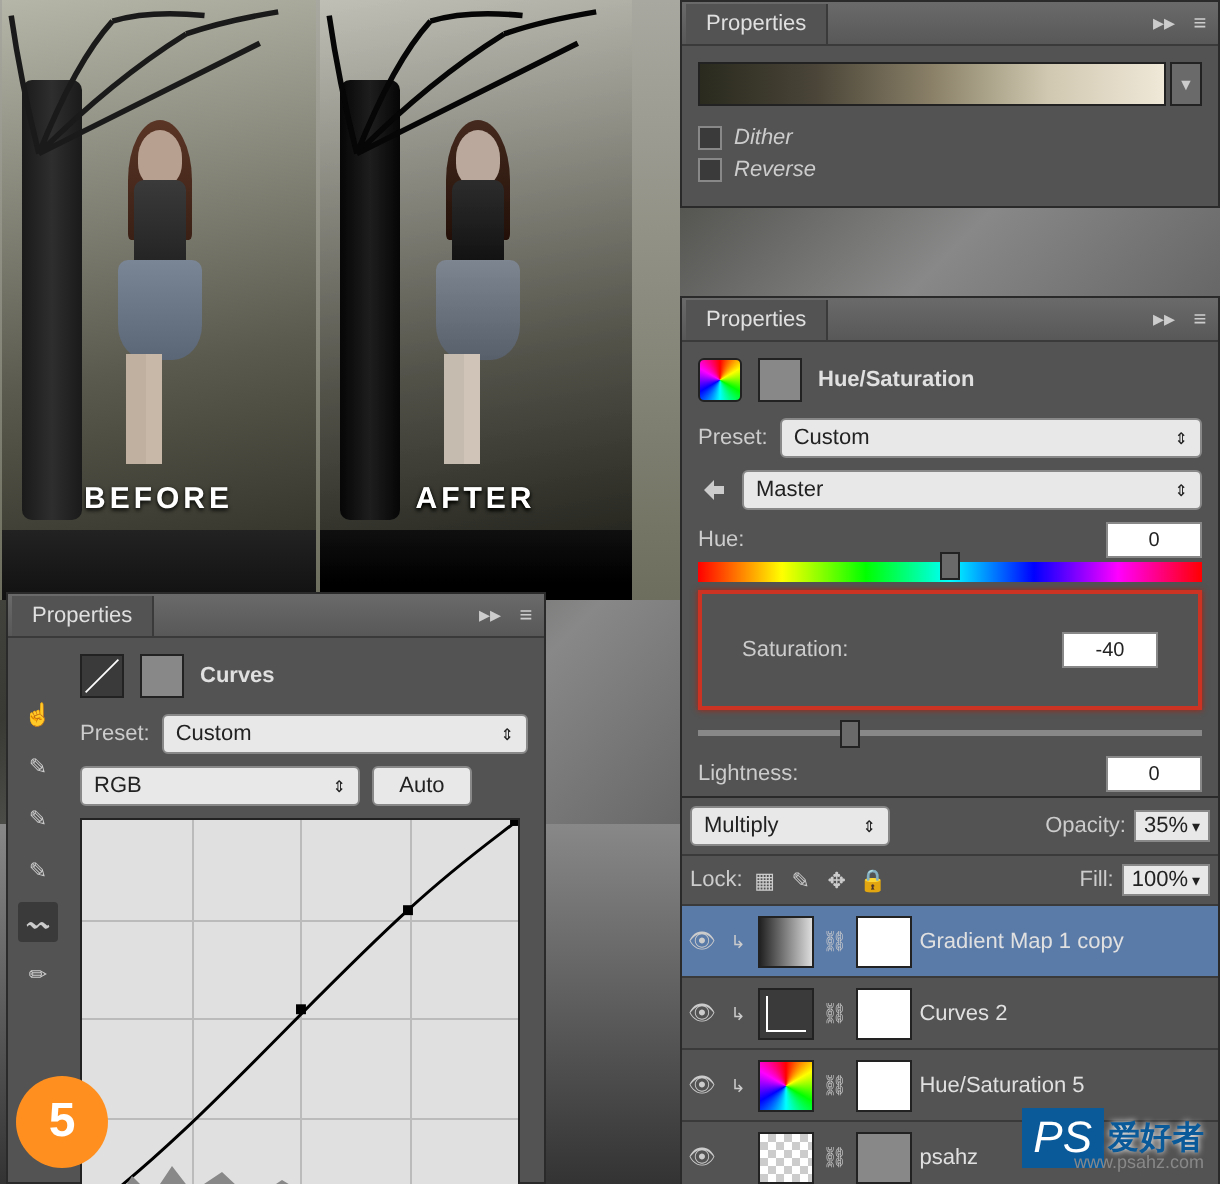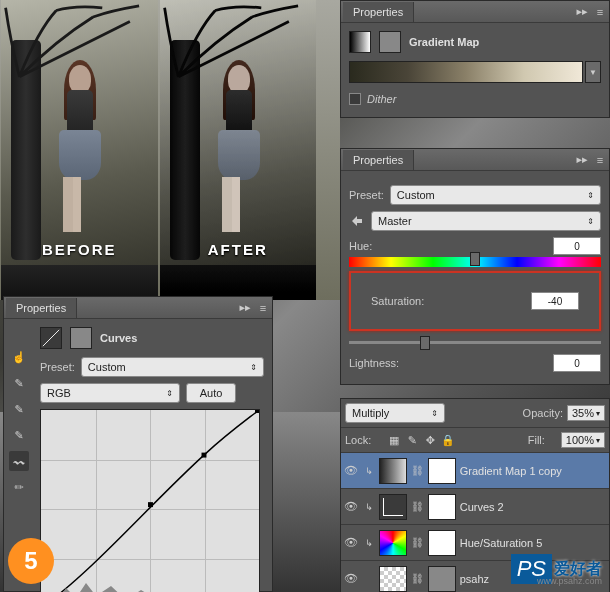--- a/index.html
+++ b/index.html
@@ -43,21 +43,21 @@
 .select-box{background:#e8e8e8;color:#222;border:1px solid #888;border-radius:3px;padding:2px 6px;flex:1;display:flex;justify-content:space-between;align-items:center;height:20px;}
 .slider-row{margin:4px 0;}
 .slider-label-row{display:flex;justify-content:space-between;align-items:center;margin-bottom:2px;}
 .slider-input{width:48px;height:18px;background:#fff;color:#222;border:1px solid #888;text-align:center;font-size:10px;}
 .hue-track{height:10px;background:linear-gradient(90deg,red,yellow,lime,cyan,blue,magenta,red);position:relative;}
 .gray-track{height:3px;background:#888;position:relative;margin-top:10px;}
 .slider-thumb{position:absolute;top:-5px;width:10px;height:14px;background:#6a6a6a;border:1px solid #222;transform:translateX(-50%);}
 .highlight-box{border:2px solid #cc3322;padding:3px 4px;box-shadow:0 0 3px #aa2211;}
 .layers-area{background:#535353;}
 .layers-top{display:flex;align-items:center;gap:4px;padding:4px;border-bottom:1px solid #3a3a3a;}
-.layers-lock{display:flex;align-items:center;gap:16px;padding:4px;border-bottom:1px solid #3a3a3a;font-size:10px;}
+.layers-lock{display:flex;align-items:center;gap:4px;padding:4px;border-bottom:1px solid #3a3a3a;font-size:10px;}
 .lock-icons{display:flex;gap:4px;align-items:center;}
 .lock-ic{width:14px;height:14px;display:flex;align-items:center;justify-content:center;}
 .pct-box{background:#e8e8e8;color:#222;border:1px solid #888;padding:1px 4px;font-size:10px;display:inline-flex;align-items:center;gap:2px;}
 .layer-row{display:flex;align-items:center;height:36px;border-bottom:1px solid #3a3a3a;padding:0 2px;gap:4px;}
 .layer-row.sel{background:#5a7aa8;}
 .eye{width:16px;text-align:center;}
 .clip{width:12px;text-align:center;font-size:9px;}
 .layer-thumb{width:28px;height:26px;background:#fff;border:1px solid #222;}
 .layer-thumb.grad-t{background:linear-gradient(90deg,#222,#ddd);}
 .layer-thumb.hue-t{background:conic-gradient(red,yellow,lime,cyan,blue,magenta,red);}
@@ -126,47 +126,51 @@
 
 <div class="panel" style="left:340px;top:0;width:270px;">
   <div class="panel-header">
     <div class="panel-tab">Properties</div>
     <div class="panel-tab-icons">
       <span class="mini-icon">▸▸</span>
       <span class="mini-icon">≡</span>
     </div>
   </div>
   <div class="panel-body">
-    <div class="title-row">
-      <div class="adj-icon grad"></div>
-      <div class="mask-icon"></div>
-      <div class="title-text">Gradient Map</div>
-    </div>
     <div style="position:relative;margin-right:18px;">
       <div class="gradient-bar"></div>
       <div class="grad-drop">
           <span class="dd-arrow">▼</span>
         </div>
     </div>
     <div class="checkbox-row">
       <div class="checkbox"></div>
       <span>Dither</span>
+    </div>
+    <div class="checkbox-row">
+      <div class="checkbox"></div>
+      <span>Reverse</span>
     </div>
   </div>
 </div>
 
 <div class="panel" style="left:340px;top:148px;width:270px;">
   <div class="panel-header">
     <div class="panel-tab">Properties</div>
     <div class="panel-tab-icons">
       <span class="mini-icon">▸▸</span>
       <span class="mini-icon">≡</span>
     </div>
   </div>
   <div class="panel-body">
+    <div class="title-row">
+      <div class="adj-icon hue"></div>
+      <div class="mask-icon"></div>
+      <div class="title-text">Hue/Saturation</div>
+    </div>
     <div class="form-row">
       <span>Preset:</span>
       <div class="select-box">
         <span>Custom</span>
         <span class="dd-arrow">⇕</span>
       </div>
     </div>
     <div class="form-row">
       <span class="finger-ic"><svg viewBox="0 0 16 16">
             <path d="M3 8 L8 3 L8 6 L13 6 L13 10 L8 10 L8 13 Z" fill="#ccc"></path>

